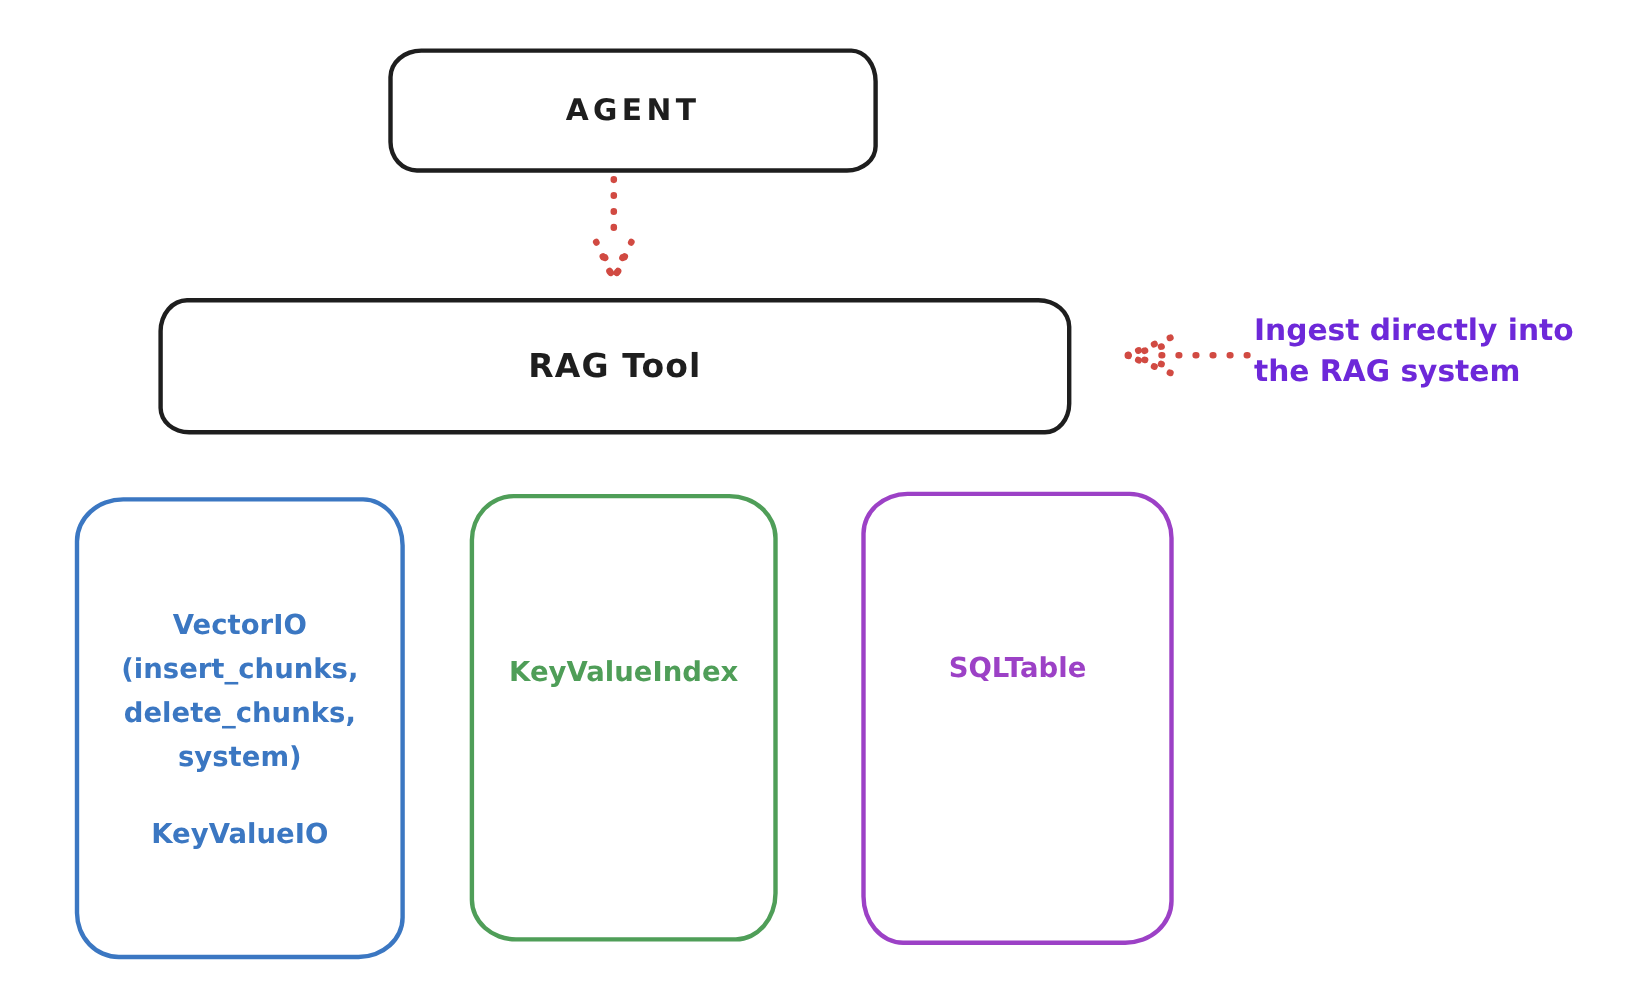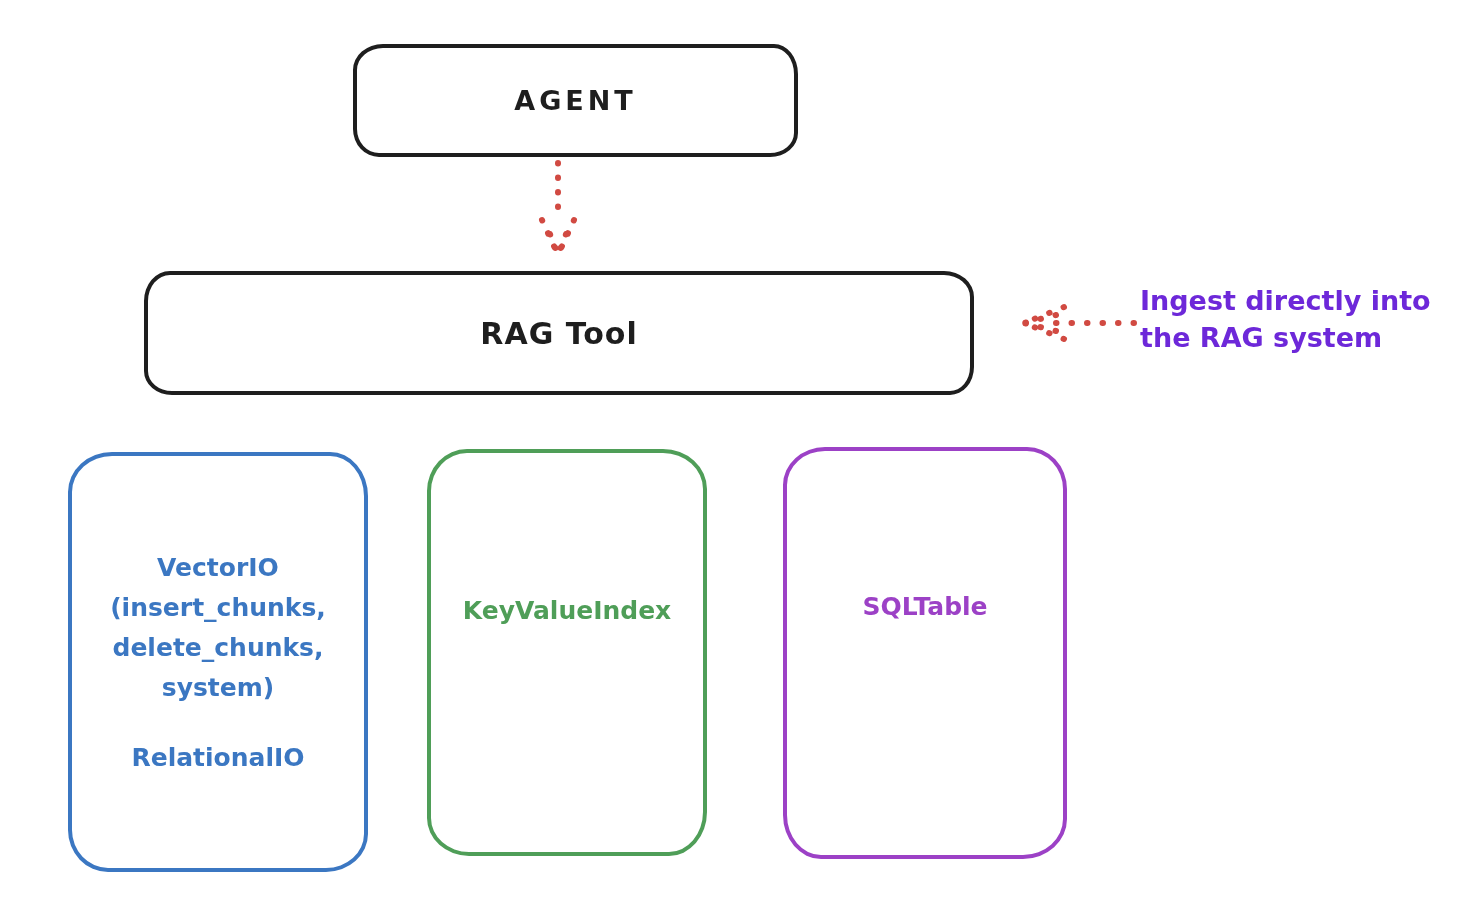--- a/index.html
+++ b/index.html
@@ -129,21 +129,21 @@
     <div>the RAG system</div>
   </div>
 
   <div class="box io-box vector-box">
     <div class="fn-lines">
       <div>VectorIO</div>
       <div>(insert_chunks,</div>
       <div>delete_chunks,</div>
       <div>system)</div>
     </div>
-    <div class="index-label">RelationalIO</div>
+    <div class="index-label">KeyValueIO</div>
   </div>
 
   <div class="box io-box keyvalue-box">
     <div class="index-label">KeyValueIndex</div>
   </div>
 
   <div class="box io-box relational-box">
     <div class="index-label">SQLTable</div>
   </div>
 

